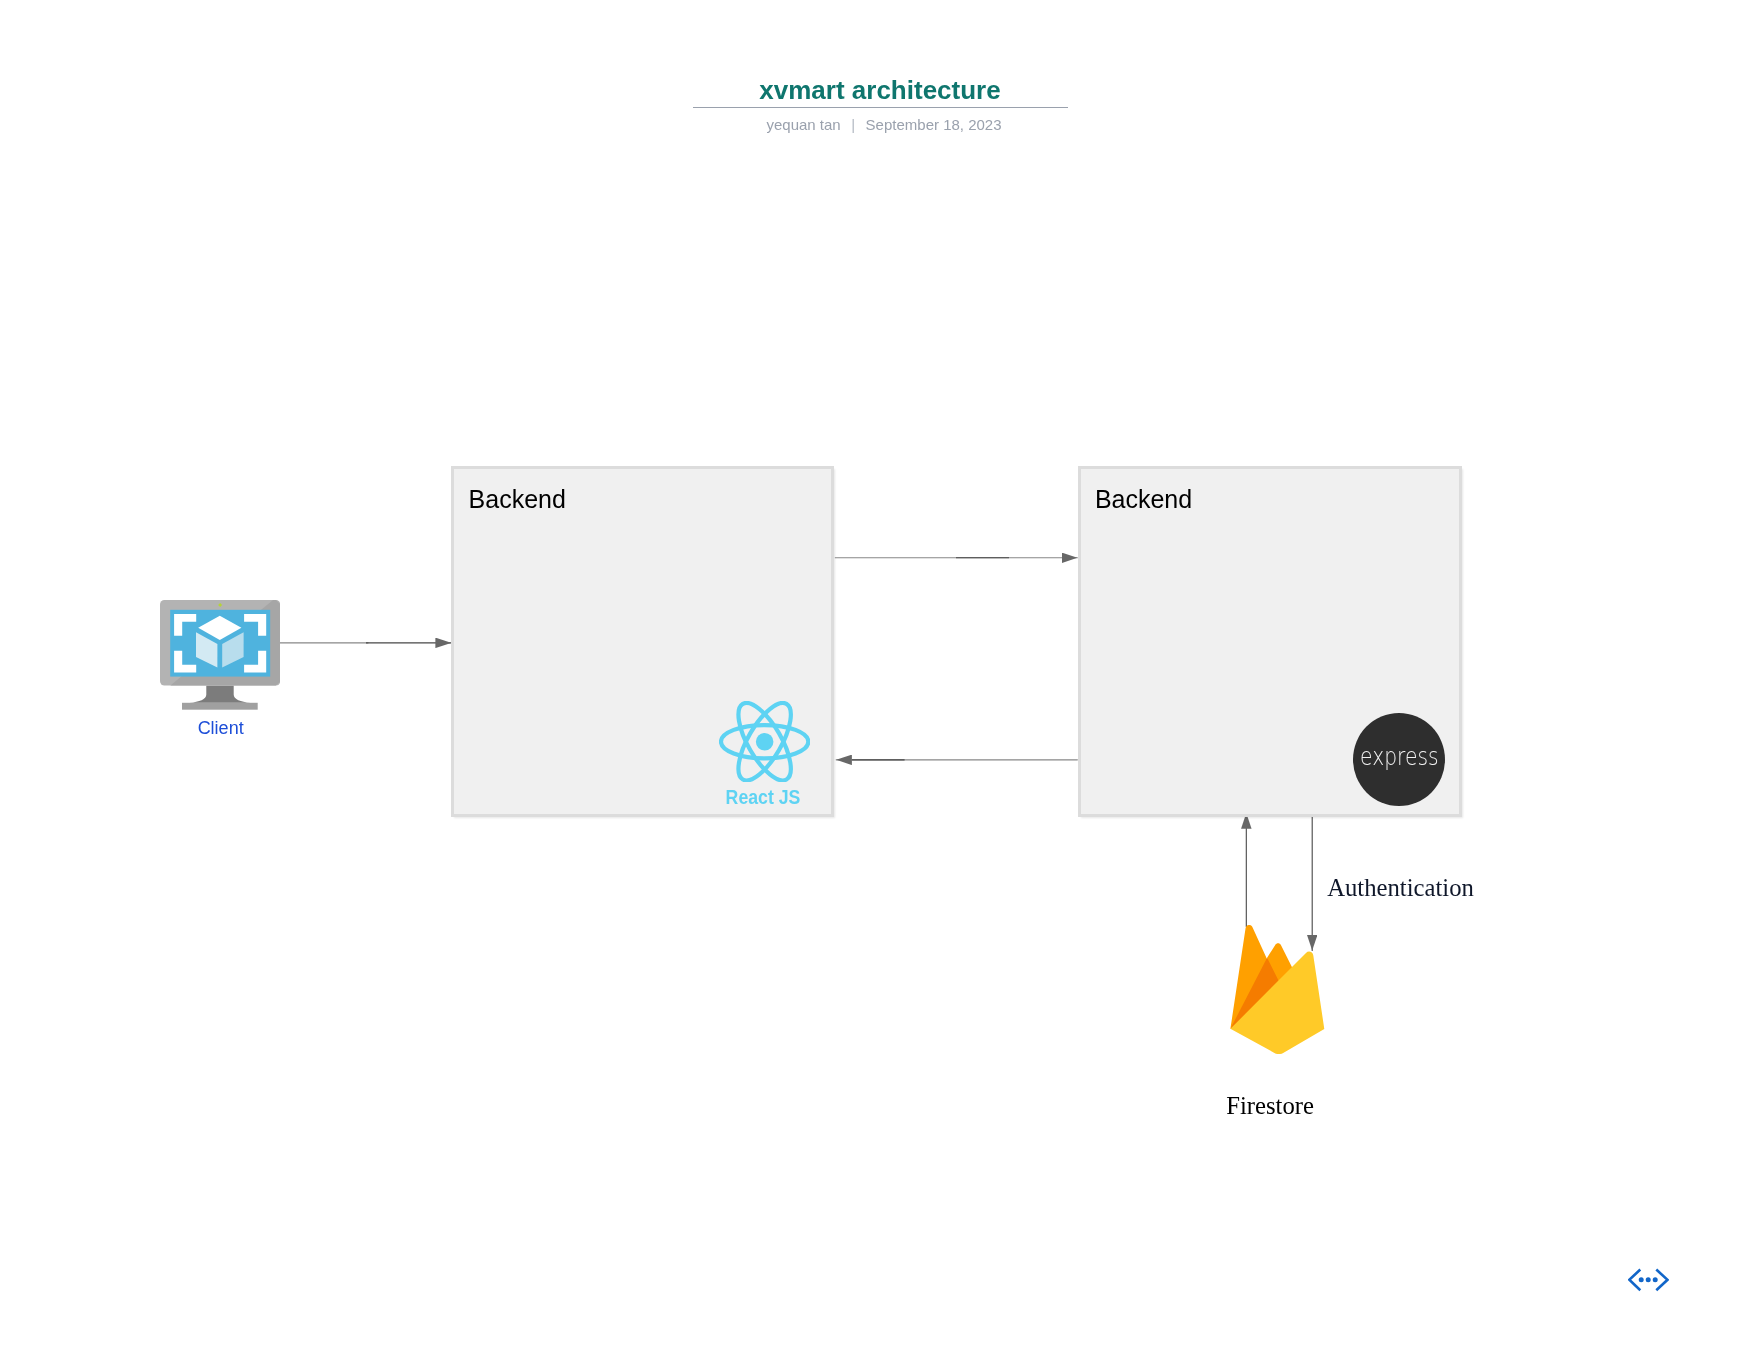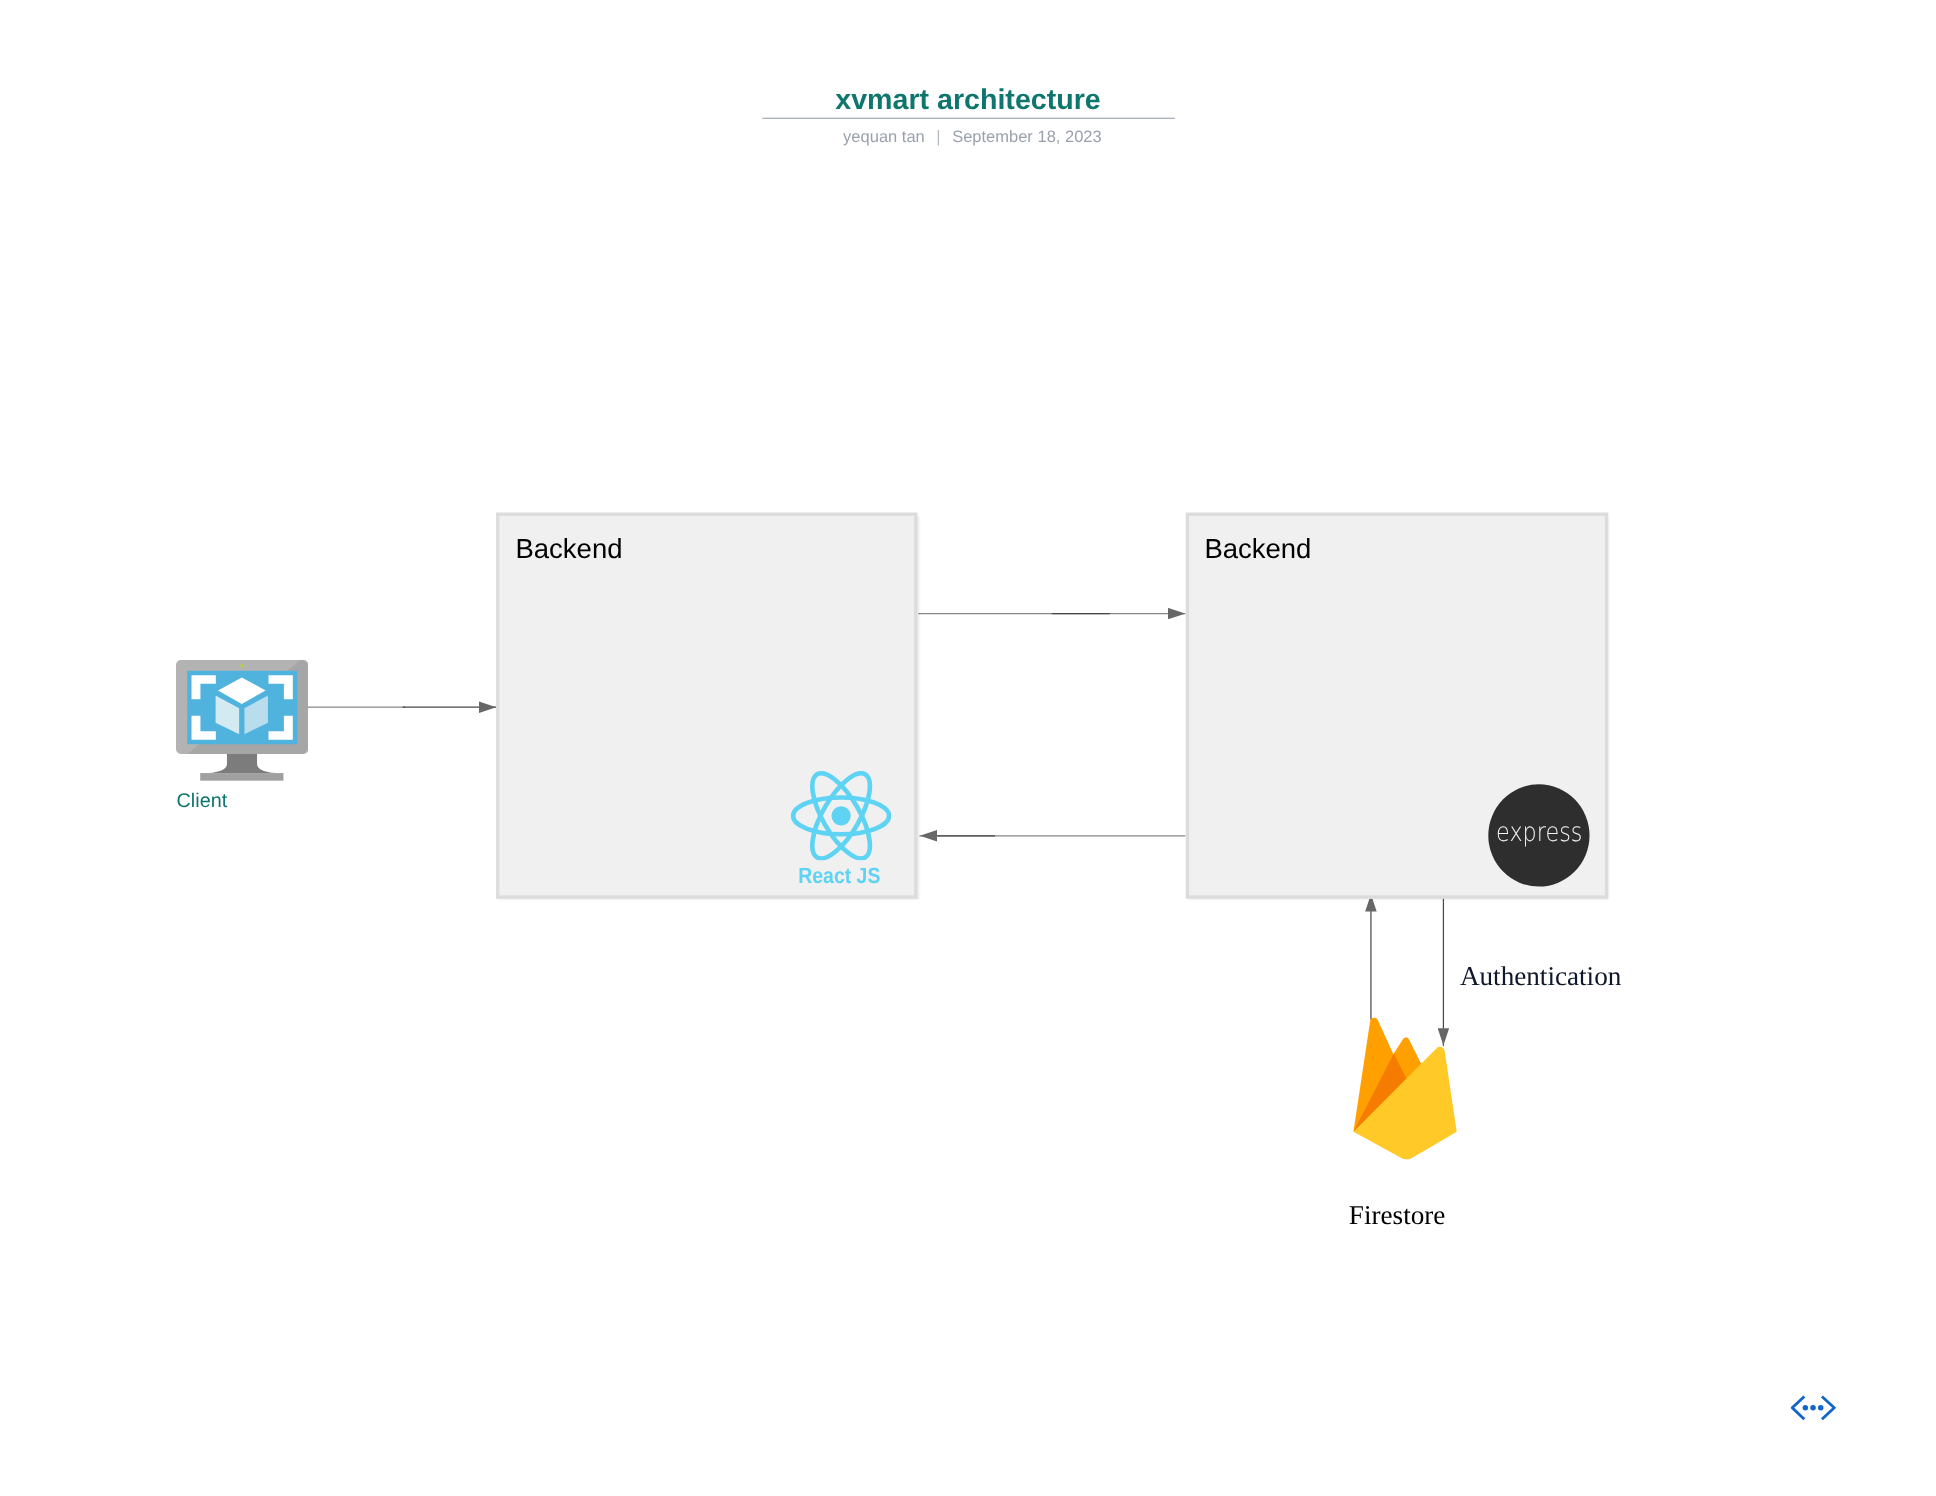--- a/index.html
+++ b/index.html
@@ -21,21 +21,21 @@
   #doc-meta .sep{color:#b4bac3;display:inline-block;padding:0 10.5px;}
 
   
   .group-box{background:#f0f0f0;border:3px solid #dcdcdc;box-sizing:border-box;
              box-shadow:2px 2px 2px -1px rgba(0,0,0,.10);}
   .group-label{position:absolute;font-size:25px;color:#000;line-height:1;
                font-family:"Liberation Sans",sans-serif;white-space:nowrap;}
 
   
   .node-label-sans{position:absolute;font-family:"Liberation Sans",sans-serif;font-size:18px;
-                   color:#0f766e;white-space:nowrap;line-height:1;}
+                   color:#1d4ed8;text-align:center;white-space:nowrap;line-height:1;}
   .node-label-serif{position:absolute;font-family:"Liberation Serif",serif;font-size:24.7px;
                     color:#000;text-align:center;white-space:nowrap;line-height:1;margin-top:20px;}
   .edge-label{position:absolute;font-family:"Liberation Serif",serif;font-size:24.7px;
               color:#0f172a;white-space:nowrap;line-height:1;}
 
   #react-caption{position:absolute;font-family:"Liberation Sans",sans-serif;font-weight:bold;
                  font-size:20px;color:#5ed3f3;text-align:center;white-space:nowrap;
                  letter-spacing:0px;line-height:1;transform:scaleX(0.885);}
   #express-badge{position:absolute;border-radius:50%;background:#2e2e2e;display:flex;
                  align-items:center;justify-content:center;}

